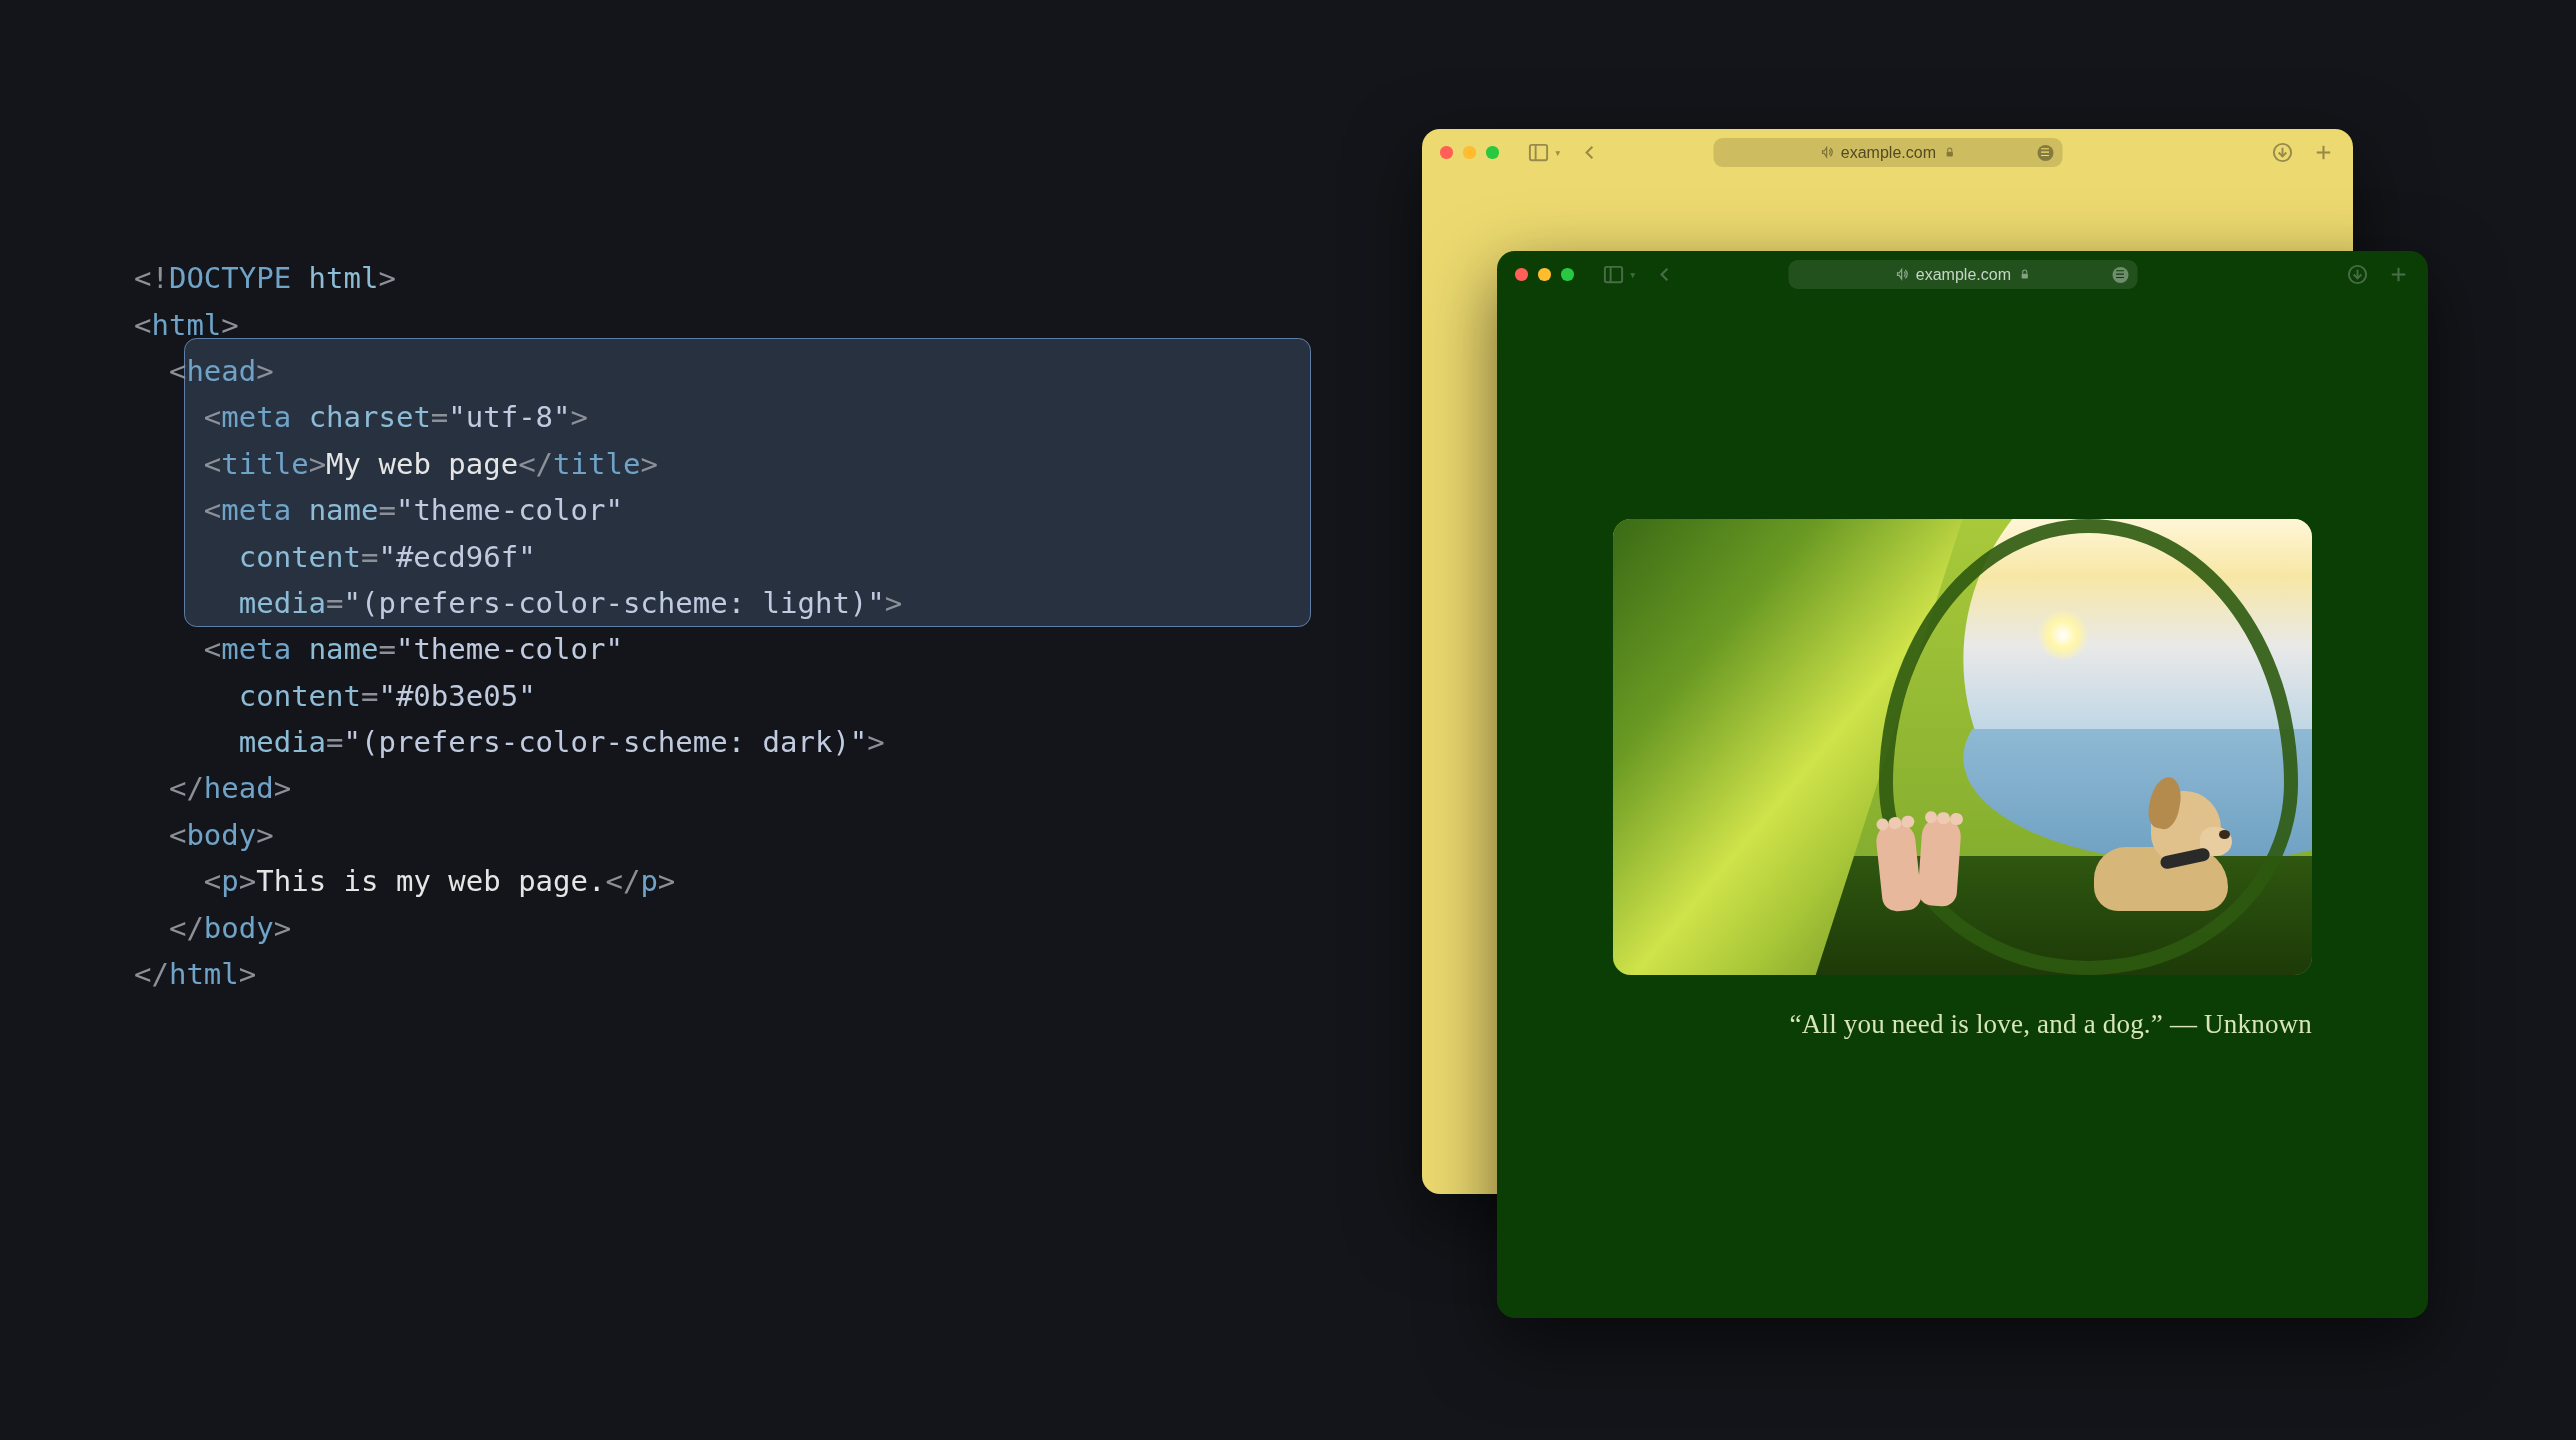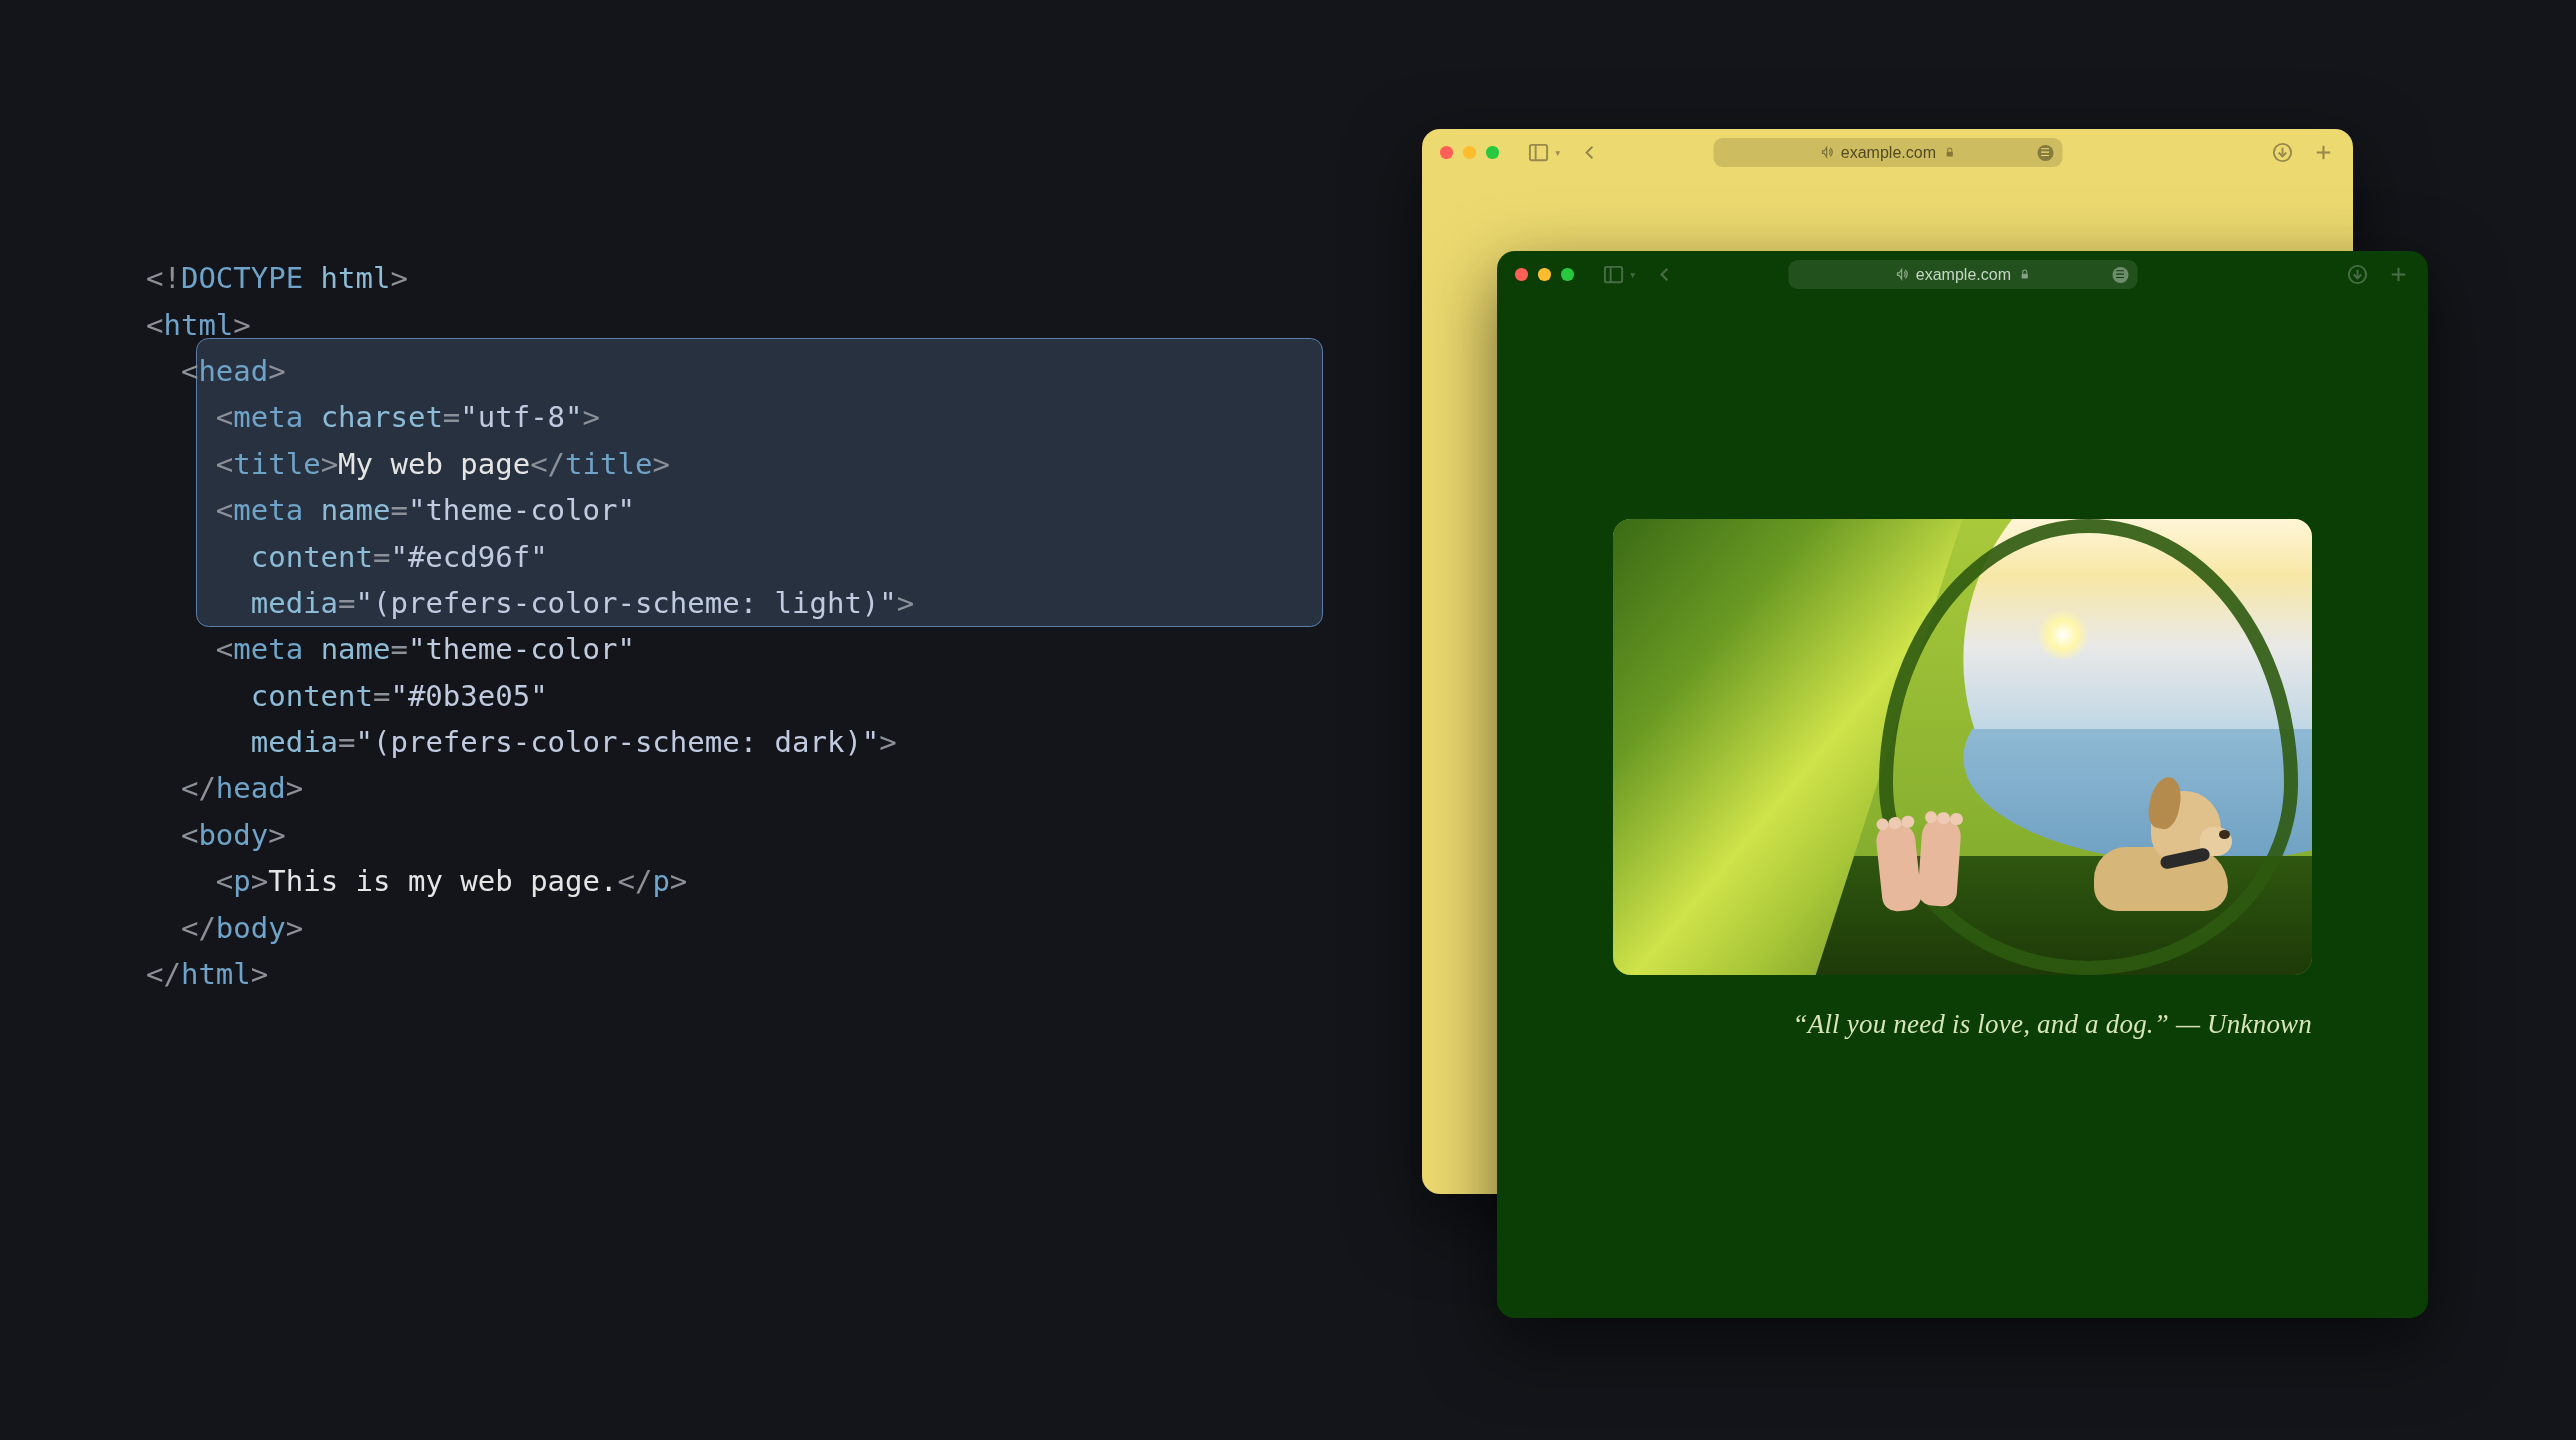--- a/index.html
+++ b/index.html
@@ -8,21 +8,21 @@
     width: 2576px;
     height: 1441px;
     font-family: ui-monospace, SFMono-Regular, Menlo, Monaco, Consolas, monospace;
     position: relative;
     overflow: hidden;
   }
 
   
   .code-panel {
     position: absolute;
-    left: 146px;
+    left: 134px;
     top: 116px;
     width: 1199px;
     font-size: 29px;
     line-height: 1.6;
     color: #8c9199;
     white-space: pre;
   }
   .code-line { display: block; }
   .punct { color: #8c9199; }
   .tag   { color: #6fa3c7; }
@@ -242,21 +242,20 @@
     background: linear-gradient(180deg,#2f5710 0%, #1d3a08 100%);
   }
 
   .quote {
     margin-top: 34px;
     text-align: right;
     font-family: Georgia, 'Times New Roman', serif;
     font-size: 27px;
     color: #d8e6b7;
     letter-spacing: 0.2px;
-    font-style: italic;
   }
 
 </style>
 </head>
 <body>
 
 <div class="code-panel">
   <div class="hl-block" style="top: 222px; height: 289px;"></div>
   <div id="code-lines"><div class="code-line"><span class="punct">&lt;!</span><span class="tag">DOCTYPE</span> <span class="attr">html</span><span class="punct">&gt;</span></div><div class="code-line"><span class="punct">&lt;</span><span class="tag">html</span><span class="punct">&gt;</span></div><div class="code-line">  <span class="punct">&lt;</span><span class="tag">head</span><span class="punct">&gt;</span></div><div class="code-line">    <span class="punct">&lt;</span><span class="tag">meta</span> <span class="attr">charset</span><span class="punct">=</span><span class="str">"utf-8"</span><span class="punct">&gt;</span></div><div class="code-line">    <span class="punct">&lt;</span><span class="tag">title</span><span class="punct">&gt;</span><span class="text">My web page</span><span class="punct">&lt;/</span><span class="tag">title</span><span class="punct">&gt;</span></div><div class="code-line">    <span class="punct">&lt;</span><span class="tag">meta</span> <span class="attr">name</span><span class="punct">=</span><span class="str">"theme-color"</span></div><div class="code-line">      <span class="attr">content</span><span class="punct">=</span><span class="str">"#ecd96f"</span></div><div class="code-line">      <span class="attr">media</span><span class="punct">=</span><span class="str">"(prefers-color-scheme: light)"</span><span class="punct">&gt;</span></div><div class="code-line">    <span class="punct">&lt;</span><span class="tag">meta</span> <span class="attr">name</span><span class="punct">=</span><span class="str">"theme-color"</span></div><div class="code-line">      <span class="attr">content</span><span class="punct">=</span><span class="str">"#0b3e05"</span></div><div class="code-line">      <span class="attr">media</span><span class="punct">=</span><span class="str">"(prefers-color-scheme: dark)"</span><span class="punct">&gt;</span></div><div class="code-line">  <span class="punct">&lt;/</span><span class="tag">head</span><span class="punct">&gt;</span></div><div class="code-line">  <span class="punct">&lt;</span><span class="tag">body</span><span class="punct">&gt;</span></div><div class="code-line">    <span class="punct">&lt;</span><span class="tag">p</span><span class="punct">&gt;</span><span class="text">This is my web page.</span><span class="punct">&lt;/</span><span class="tag">p</span><span class="punct">&gt;</span></div><div class="code-line">  <span class="punct">&lt;/</span><span class="tag">body</span><span class="punct">&gt;</span></div><div class="code-line"><span class="punct">&lt;/</span><span class="tag">html</span><span class="punct">&gt;</span></div></div>
 </div>

